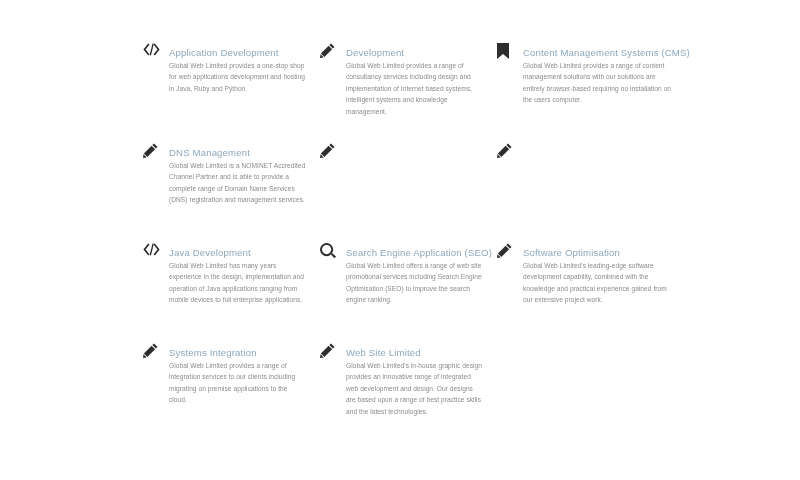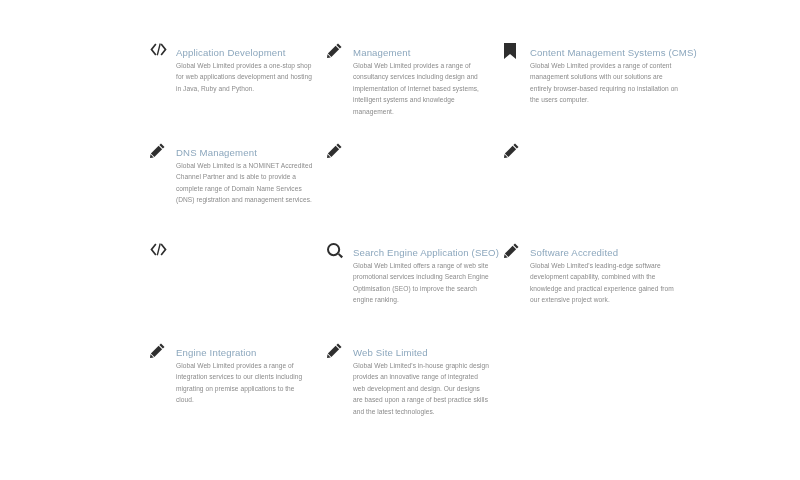--- a/index.html
+++ b/index.html
@@ -19,21 +19,21 @@
   .page {
     width: 800px;
     height: 480px;
     position: relative;
     background: #ffffff;
     box-sizing: border-box;
   }
 
   .services-grid {
     position: absolute;
-    left: 150px;
+    left: 143px;
     top: 42px;
     width: 545px;
     display: grid;
     grid-template-columns: 177px 177px 191px;
     grid-auto-rows: 100px;
   }
 
   .service-card {
     display: flex;
     align-items: flex-start;
@@ -95,21 +95,21 @@
         <div class="service-body"><a class="service-title">Application Development</a><p class="service-desc">Global Web Limited provides a one-stop shop for web applications development and hosting in Java, Ruby and Python.</p></div>
       </div>
       <div class="service-card">
         <span class="service-icon">
           <svg width="15" height="15" viewBox="0 0 15 15" aria-hidden="true">
             <path d="M11.0 0.4 L14.5 3.9 L12.9 5.5 L9.4 2.0 Z"></path>
             <path d="M8.6 2.8 L12.1 6.3 L4.4 14.0 L0.9 10.5 Z"></path>
             <path d="M0.5 11.2 L3.7 14.4 L0.0 15.0 Z"></path>
           </svg>
         </span>
-        <div class="service-body"><a class="service-title">Management</a><p class="service-desc">Global Web Limited provides a range of consultancy services including design and implementation of Internet based systems, intelligent systems and knowledge management.</p></div>
+        <div class="service-body"><a class="service-title">Development</a><p class="service-desc">Global Web Limited provides a range of consultancy services including design and implementation of Internet based systems, intelligent systems and knowledge management.</p></div>
       </div>
       <div class="service-card">
         <span class="service-icon">
           <svg width="12" height="16" viewBox="0 0 12 16" aria-hidden="true">
             <path d="M0 0 H12 V16 L6 11 L0 16 Z"></path>
           </svg>
         </span>
         <div class="service-body"><a class="service-title">Content Management Systems (CMS)</a><p class="service-desc">Global Web Limited provides a range of content management solutions with our solutions are entirely browser-based requiring no installation on the users computer.</p></div>
       </div>
       <div class="service-card">
@@ -141,49 +141,50 @@
         </span>
       </div>
       <div class="service-card">
         <span class="service-icon">
           <svg width="17" height="13" viewBox="0 0 17 13" aria-hidden="true">
             <path d="M5.2 0.6 L6.5 1.6 L2.6 6.5 L6.5 11.4 L5.2 12.4 L0.4 6.5 Z"></path>
             <path d="M11.8 0.6 L16.6 6.5 L11.8 12.4 L10.5 11.4 L14.4 6.5 L10.5 1.6 Z"></path>
             <path d="M9.6 0.3 L10.9 0.7 L7.9 12.5 L6.6 12.1 Z"></path>
           </svg>
         </span>
+        <div class="service-body"><a class="service-title">Java Development</a><p class="service-desc">Global Web Limited has many years experience in the design, implementation and operation of Java applications ranging from mobile devices to full enterprise applications.</p></div>
       </div>
       <div class="service-card">
         <span class="service-icon">
           <svg width="16" height="16" viewBox="0 0 16 16" aria-hidden="true">
             <path d="M6.6 0 A6.6 6.6 0 1 0 6.6 13.2 A6.6 6.6 0 1 0 6.6 0 Z M6.6 2 A4.6 4.6 0 1 1 6.6 11.2 A4.6 4.6 0 1 1 6.6 2 Z"></path>
             <path d="M10.9 11.6 L12.3 10.2 L16 13.6 L14.4 15.2 Z"></path>
           </svg>
         </span>
         <div class="service-body"><a class="service-title">Search Engine Application (SEO)</a><p class="service-desc">Global Web Limited offers a range of web site promotional services including Search Engine Optimisation (SEO) to improve the search engine ranking.</p></div>
       </div>
       <div class="service-card">
         <span class="service-icon">
           <svg width="15" height="15" viewBox="0 0 15 15" aria-hidden="true">
             <path d="M11.0 0.4 L14.5 3.9 L12.9 5.5 L9.4 2.0 Z"></path>
             <path d="M8.6 2.8 L12.1 6.3 L4.4 14.0 L0.9 10.5 Z"></path>
             <path d="M0.5 11.2 L3.7 14.4 L0.0 15.0 Z"></path>
           </svg>
         </span>
-        <div class="service-body"><a class="service-title">Software Accredited</a><p class="service-desc">Global Web Limited's leading-edge software development capability, combined with the knowledge and practical experience gained from our extensive project work.</p></div>
+        <div class="service-body"><a class="service-title">Software Optimisation</a><p class="service-desc">Global Web Limited's leading-edge software development capability, combined with the knowledge and practical experience gained from our extensive project work.</p></div>
       </div>
       <div class="service-card">
         <span class="service-icon">
           <svg width="15" height="15" viewBox="0 0 15 15" aria-hidden="true">
             <path d="M11.0 0.4 L14.5 3.9 L12.9 5.5 L9.4 2.0 Z"></path>
             <path d="M8.6 2.8 L12.1 6.3 L4.4 14.0 L0.9 10.5 Z"></path>
             <path d="M0.5 11.2 L3.7 14.4 L0.0 15.0 Z"></path>
           </svg>
         </span>
-        <div class="service-body"><a class="service-title">Engine Integration</a><p class="service-desc">Global Web Limited provides a range of integration services to our clients including migrating on premise applications to the cloud.</p></div>
+        <div class="service-body"><a class="service-title">Systems Integration</a><p class="service-desc">Global Web Limited provides a range of integration services to our clients including migrating on premise applications to the cloud.</p></div>
       </div>
       <div class="service-card">
         <span class="service-icon">
           <svg width="15" height="15" viewBox="0 0 15 15" aria-hidden="true">
             <path d="M11.0 0.4 L14.5 3.9 L12.9 5.5 L9.4 2.0 Z"></path>
             <path d="M8.6 2.8 L12.1 6.3 L4.4 14.0 L0.9 10.5 Z"></path>
             <path d="M0.5 11.2 L3.7 14.4 L0.0 15.0 Z"></path>
           </svg>
         </span>
         <div class="service-body"><a class="service-title">Web Site Limited</a><p class="service-desc">Global Web Limited's in-house graphic design provides an innovative range of integrated web development and design. Our designs are based upon a range of best practice skills and the latest technologies.</p></div>

